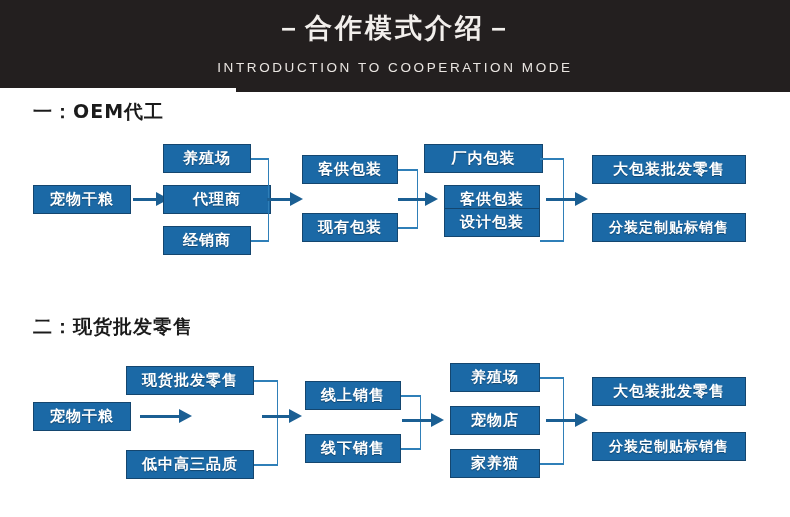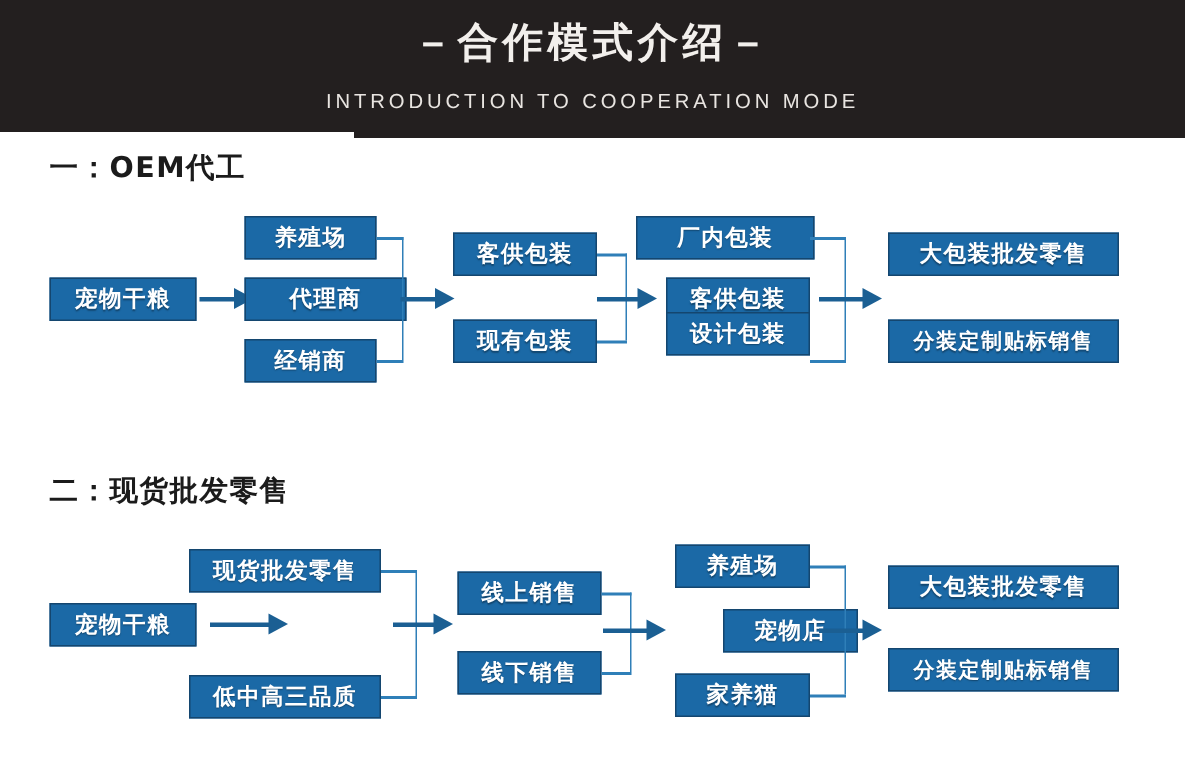--- a/index.html
+++ b/index.html
@@ -168,21 +168,21 @@
   <div class="box" style="left:305px;top:434px;width:96px;height:29px;">线下销售</div>
   <div class="ln h" style="left:401px;top:395px;width:20px;"></div>
   <div class="ln h" style="left:401px;top:448px;width:20px;"></div>
   <div class="ln v" style="left:419.5px;top:395px;height:53px;"></div>
   <div class="arrow" style="left:402px;top:420px;width:42px;">
     <div class="shaft" style="width:30px;"></div>
     <div class="head" style="left:29px;"></div>
   </div>
 
   <div class="box" style="left:450px;top:363px;width:90px;height:29px;">养殖场</div>
-  <div class="box" style="left:450px;top:406px;width:90px;height:29px;margin-left:32px;">宠物店</div>
+  <div class="box" style="left:450px;top:406px;width:90px;height:29px;">宠物店</div>
   <div class="box" style="left:450px;top:449px;width:90px;height:29px;">家养猫</div>
   <div class="ln h" style="left:540px;top:377px;width:24px;"></div>
   <div class="ln h" style="left:540px;top:463px;width:24px;"></div>
   <div class="ln v" style="left:562.5px;top:377px;height:86px;"></div>
   <div class="arrow" style="left:546px;top:420px;width:42px;">
     <div class="shaft" style="width:30px;"></div>
     <div class="head" style="left:29px;"></div>
   </div>
 
   <div class="box" style="left:592px;top:377px;width:154px;height:29px;">大包装批发零售</div>

